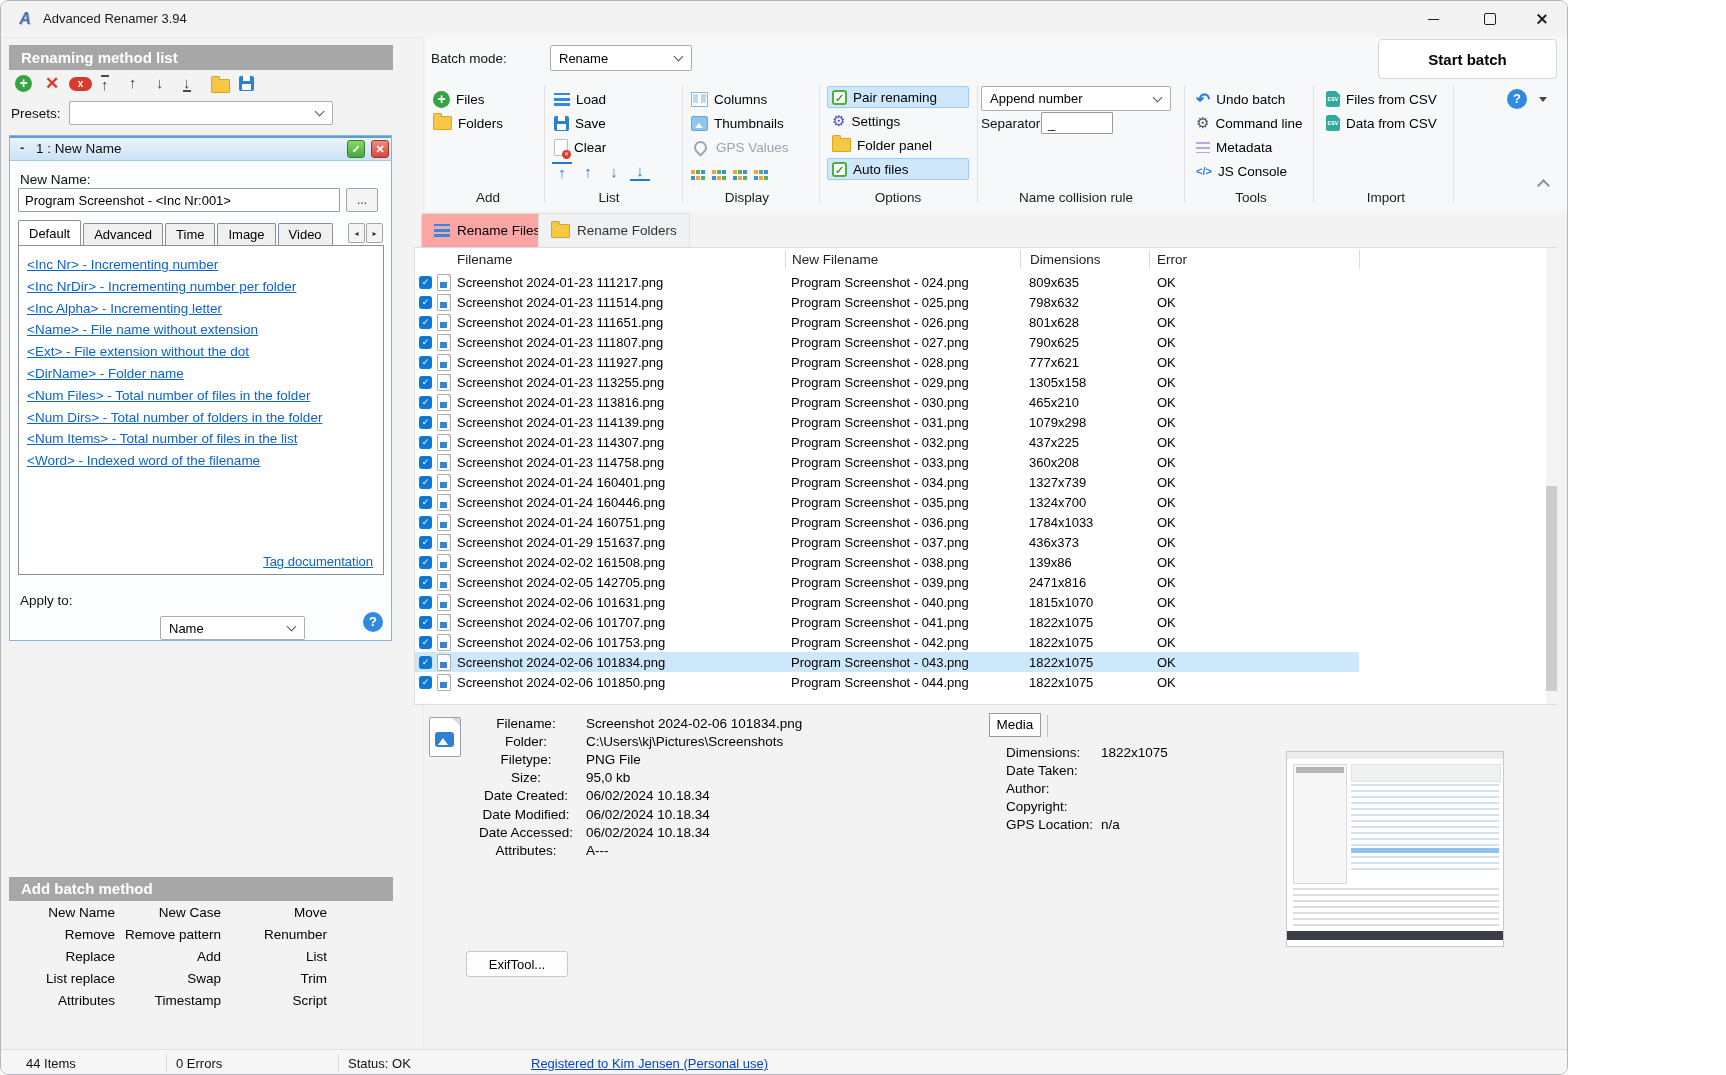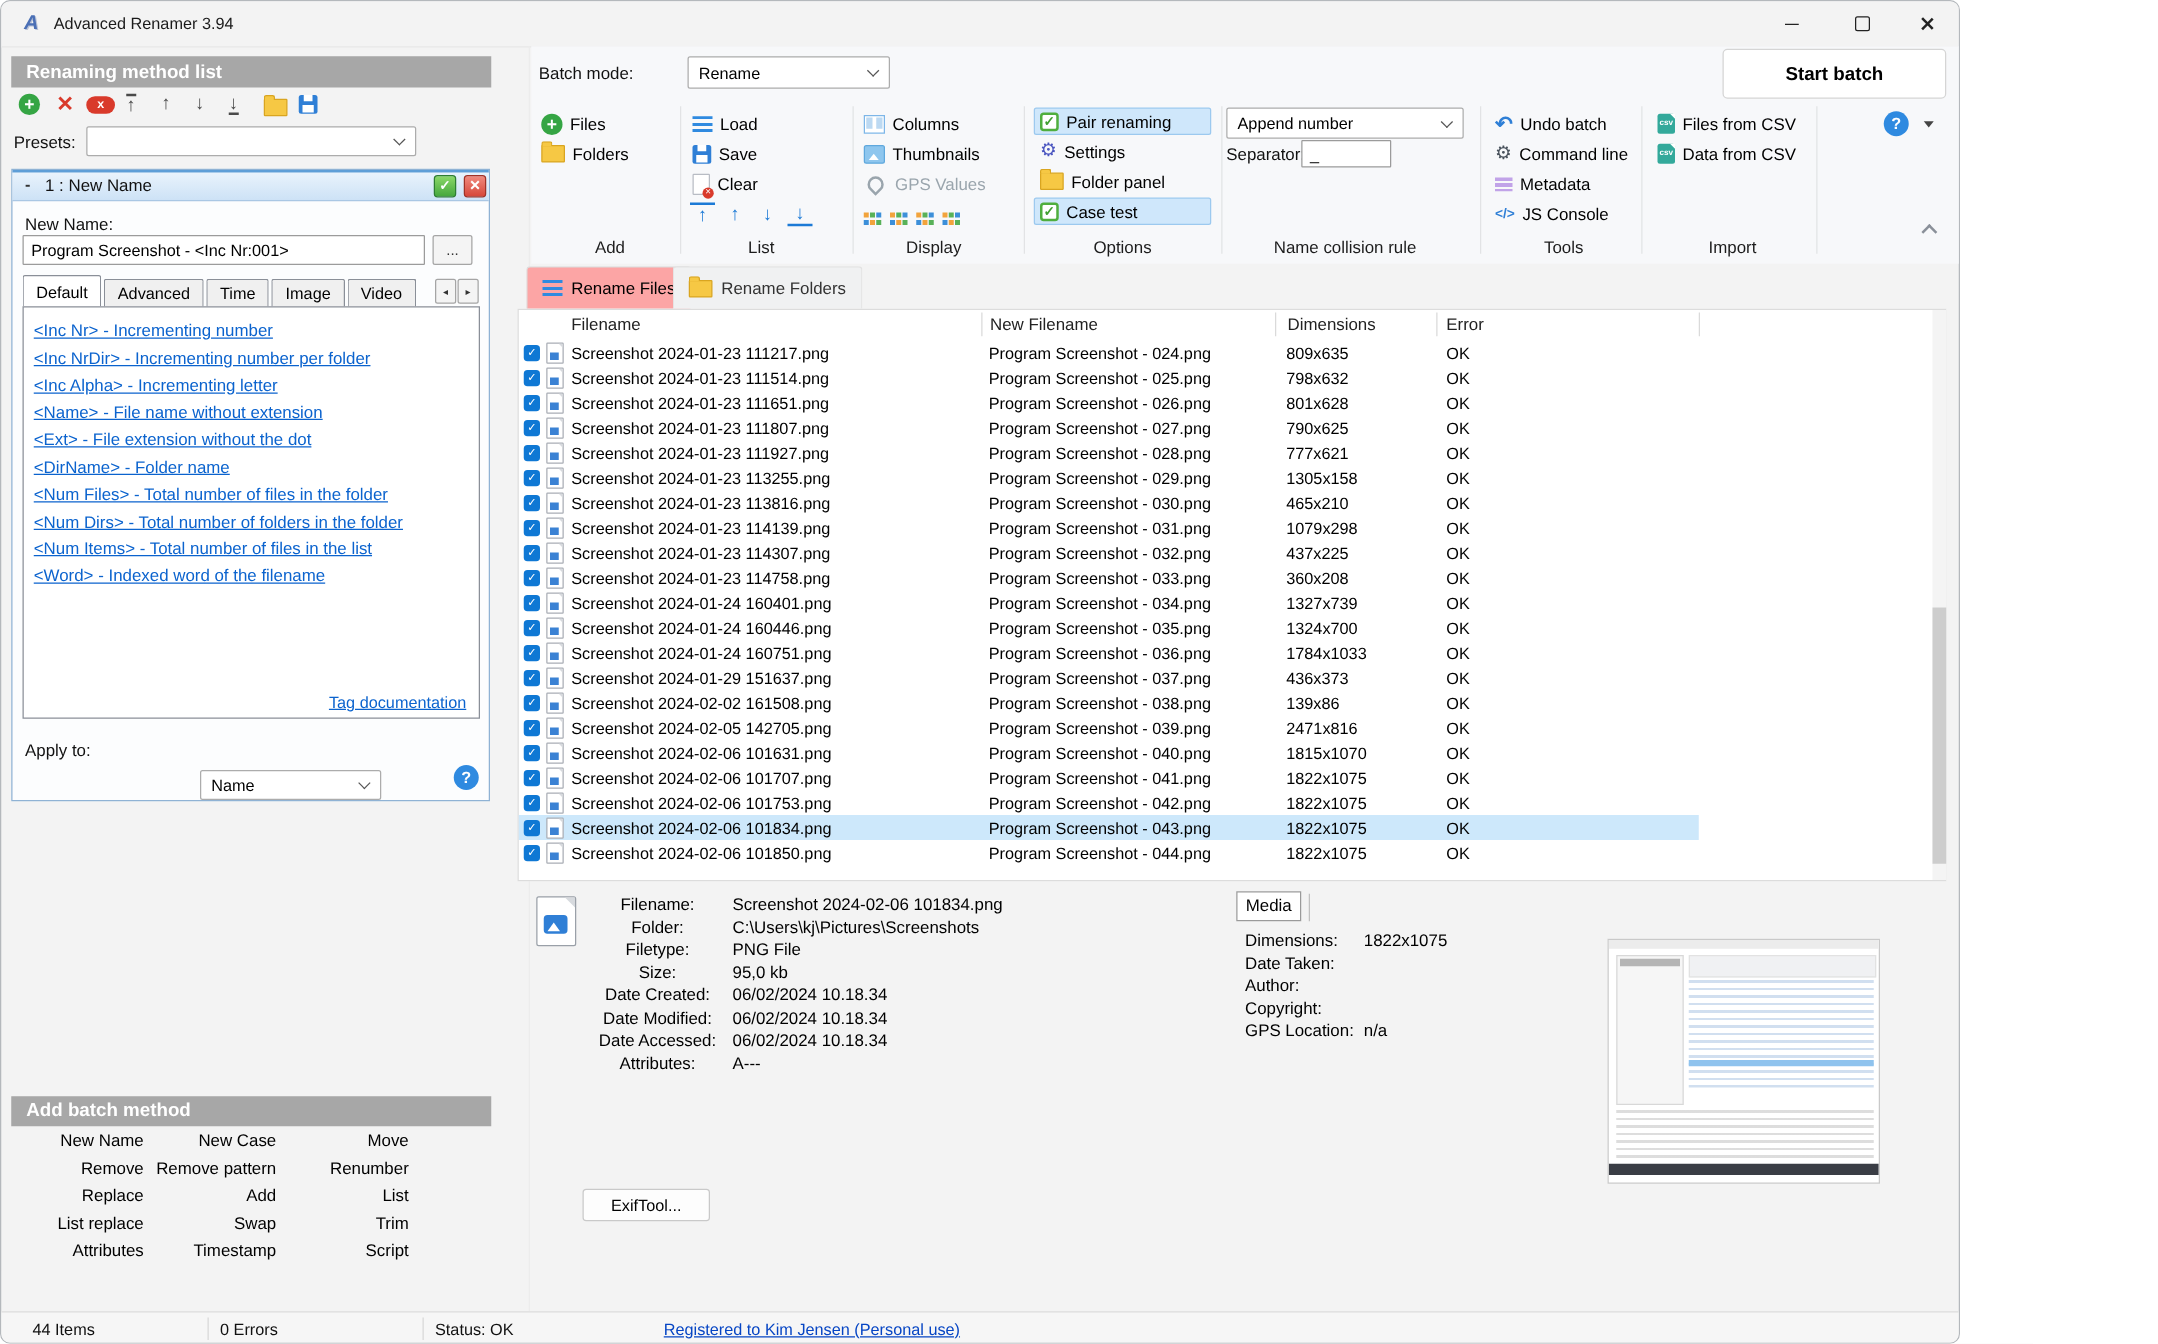--- a/index.html
+++ b/index.html
@@ -134,21 +134,21 @@
   .vthumb{position:absolute;left:0;top:238px;width:11px;height:205px;background:#cdcdcd;}
   
   .big-ficon{position:absolute;left:428px;top:716px;width:30px;height:38px;background:#fff;
              border:1px solid #9aa0a8;border-radius:2px;}
   .big-ficon::before{content:"";position:absolute;right:0;top:0;border-left:8px solid transparent;border-top:8px solid #d7dade;}
   .big-ficon .img{position:absolute;left:5px;top:14px;width:19px;height:15px;background:#2f7fd6;border-radius:3px;}
   .big-ficon .img::after{content:"";position:absolute;left:3px;bottom:2px;width:0;height:0;
              border-left:5px solid transparent;border-right:5px solid transparent;border-bottom:7px solid #fff;}
   .dfrow{display:flex;height:18.2px;align-items:center;font-size:13.5px;}
   .dflabel{width:120px;text-align:center;} .dfvalue{}
-  .mfrow{display:flex;height:18.2px;align-items:center;font-size:13.5px;}
+  .mfrow{display:flex;height:18.2px;align-items:center;font-size:13.5px;margin-left:10px;}
   .mflabel{width:95px;}
   .media-tab{position:absolute;left:988px;top:712px;width:52px;height:24px;background:#fff;
              border:1px solid #9a9a9a;box-sizing:border-box;text-align:center;line-height:22px;
              font-size:13.5px;cursor:pointer;}
   .media-vline{position:absolute;left:1046px;top:714px;width:1px;height:22px;background:#c0c0c0;}
   .exif-btn{position:absolute;left:465px;top:950px;width:100px;height:24px;background:#fdfdfd;
             border:1px solid #c9c9c9;border-radius:3px;font-size:13px;display:flex;align-items:center;
             justify-content:center;cursor:pointer;}
   
   .preview{position:absolute;left:1285px;top:750px;width:218px;height:196px;background:#fff;
@@ -290,21 +290,21 @@
       <a class="batch-link">Swap</a>
       <a class="batch-link">Trim</a>
       <a class="batch-link">Attributes</a>
       <a class="batch-link">Timestamp</a>
       <a class="batch-link">Script</a>
     </div>
 
   <div class="ribbon-bg"></div>
 
   <div class="lbl" style="left:430px;top:50px">Batch mode:</div>
-  <div class="combo" style="left:549px;top:44px;width:162px;height:26px">
+  <div class="combo" style="left:549px;top:44px;width:142px;height:26px">
     <span>Rename</span>
     <span class="caret"></span>
   </div>
   <div class="start-btn">Start batch</div>
 
   <div class="ritem" style="left:432px;top:87px">
     <span class="ic-plus">+</span>
     <span>Files</span>
   </div>
   <div class="ritem" style="left:432px;top:111px">
@@ -363,21 +363,21 @@
   <div class="ritem box" style="left:826px;top:109px">
     <span class="ic-gear g-blue">⚙</span>
     <span>Settings</span>
   </div>
   <div class="ritem box" style="left:826px;top:133px">
     <span class="ic-folder"></span>
     <span>Folder panel</span>
   </div>
   <div class="ritem box hl" style="left:826px;top:157px">
     <span class="ic-checkbox">✓</span>
-    <span>Case test</span>
+    <span>Auto files</span>
   </div>
   <div class="rgroup-label" style="left:826px;width:142px">Options</div>
   <div class="rsep" style="left:976px"></div>
 
   <div class="combo" style="left:980px;top:85px;width:190px;height:25px">
     <span>Append number</span>
     <span class="caret"></span>
   </div>
   <div class="lbl" style="left:980px;top:115px">Separator:</div>
   <div class="tinput" style="left:1040px;top:111px;width:72px;height:22px">

